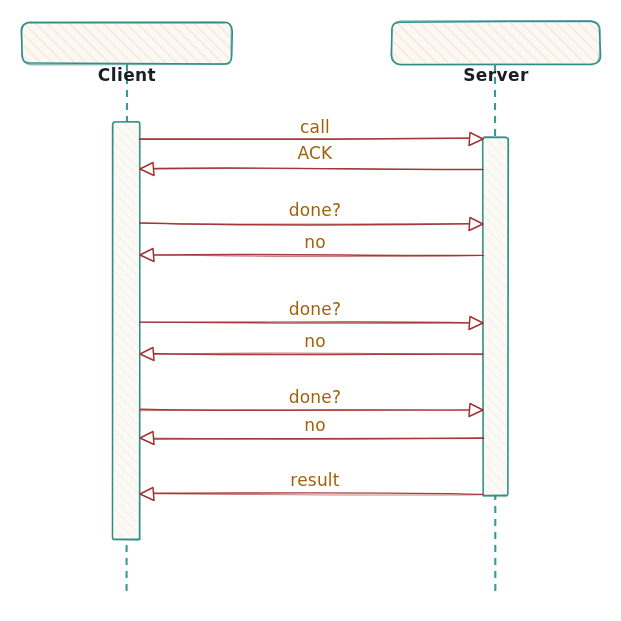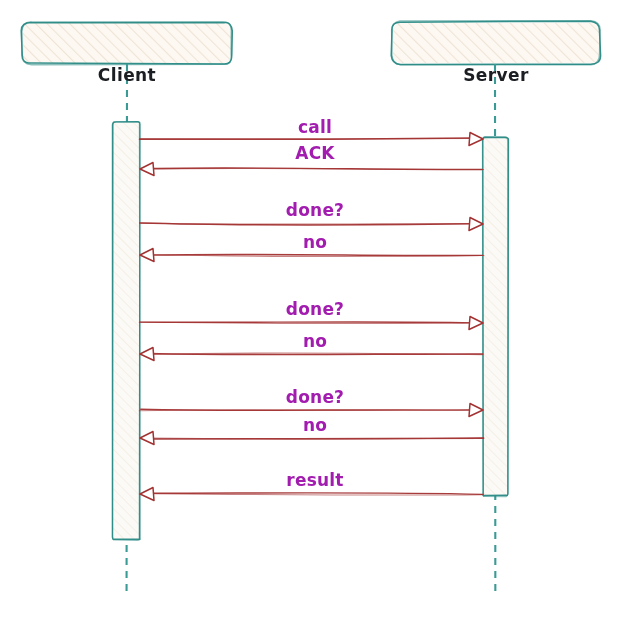--- a/index.html
+++ b/index.html
@@ -7,25 +7,24 @@
     width:621px;height:621px;background:#ffffff;
     font-family:"DejaVu Sans", sans-serif;
     overflow:hidden;position:relative;
   }
   #stage{position:absolute;left:0;top:0;width:621px;height:621px;}
   svg.layer{position:absolute;left:0;top:0;width:621px;height:621px;}
   .lbl{
     position:absolute;
     font-family:"DejaVu Sans", sans-serif;
     font-size:17px;
-    color:#a21caf;
+    color:#a16207;
     white-space:nowrap;
     transform:translate(-50%,-50%);
     letter-spacing:0.2px;
-    font-weight:bold;
   }
   .plabel{
     position:absolute;
     font-family:"DejaVu Sans", sans-serif;
     font-size:17px;
     font-weight:700;
     color:#1b1e22;
     white-space:nowrap;
     transform:translate(-50%,-50%);
     letter-spacing:0.4px;

